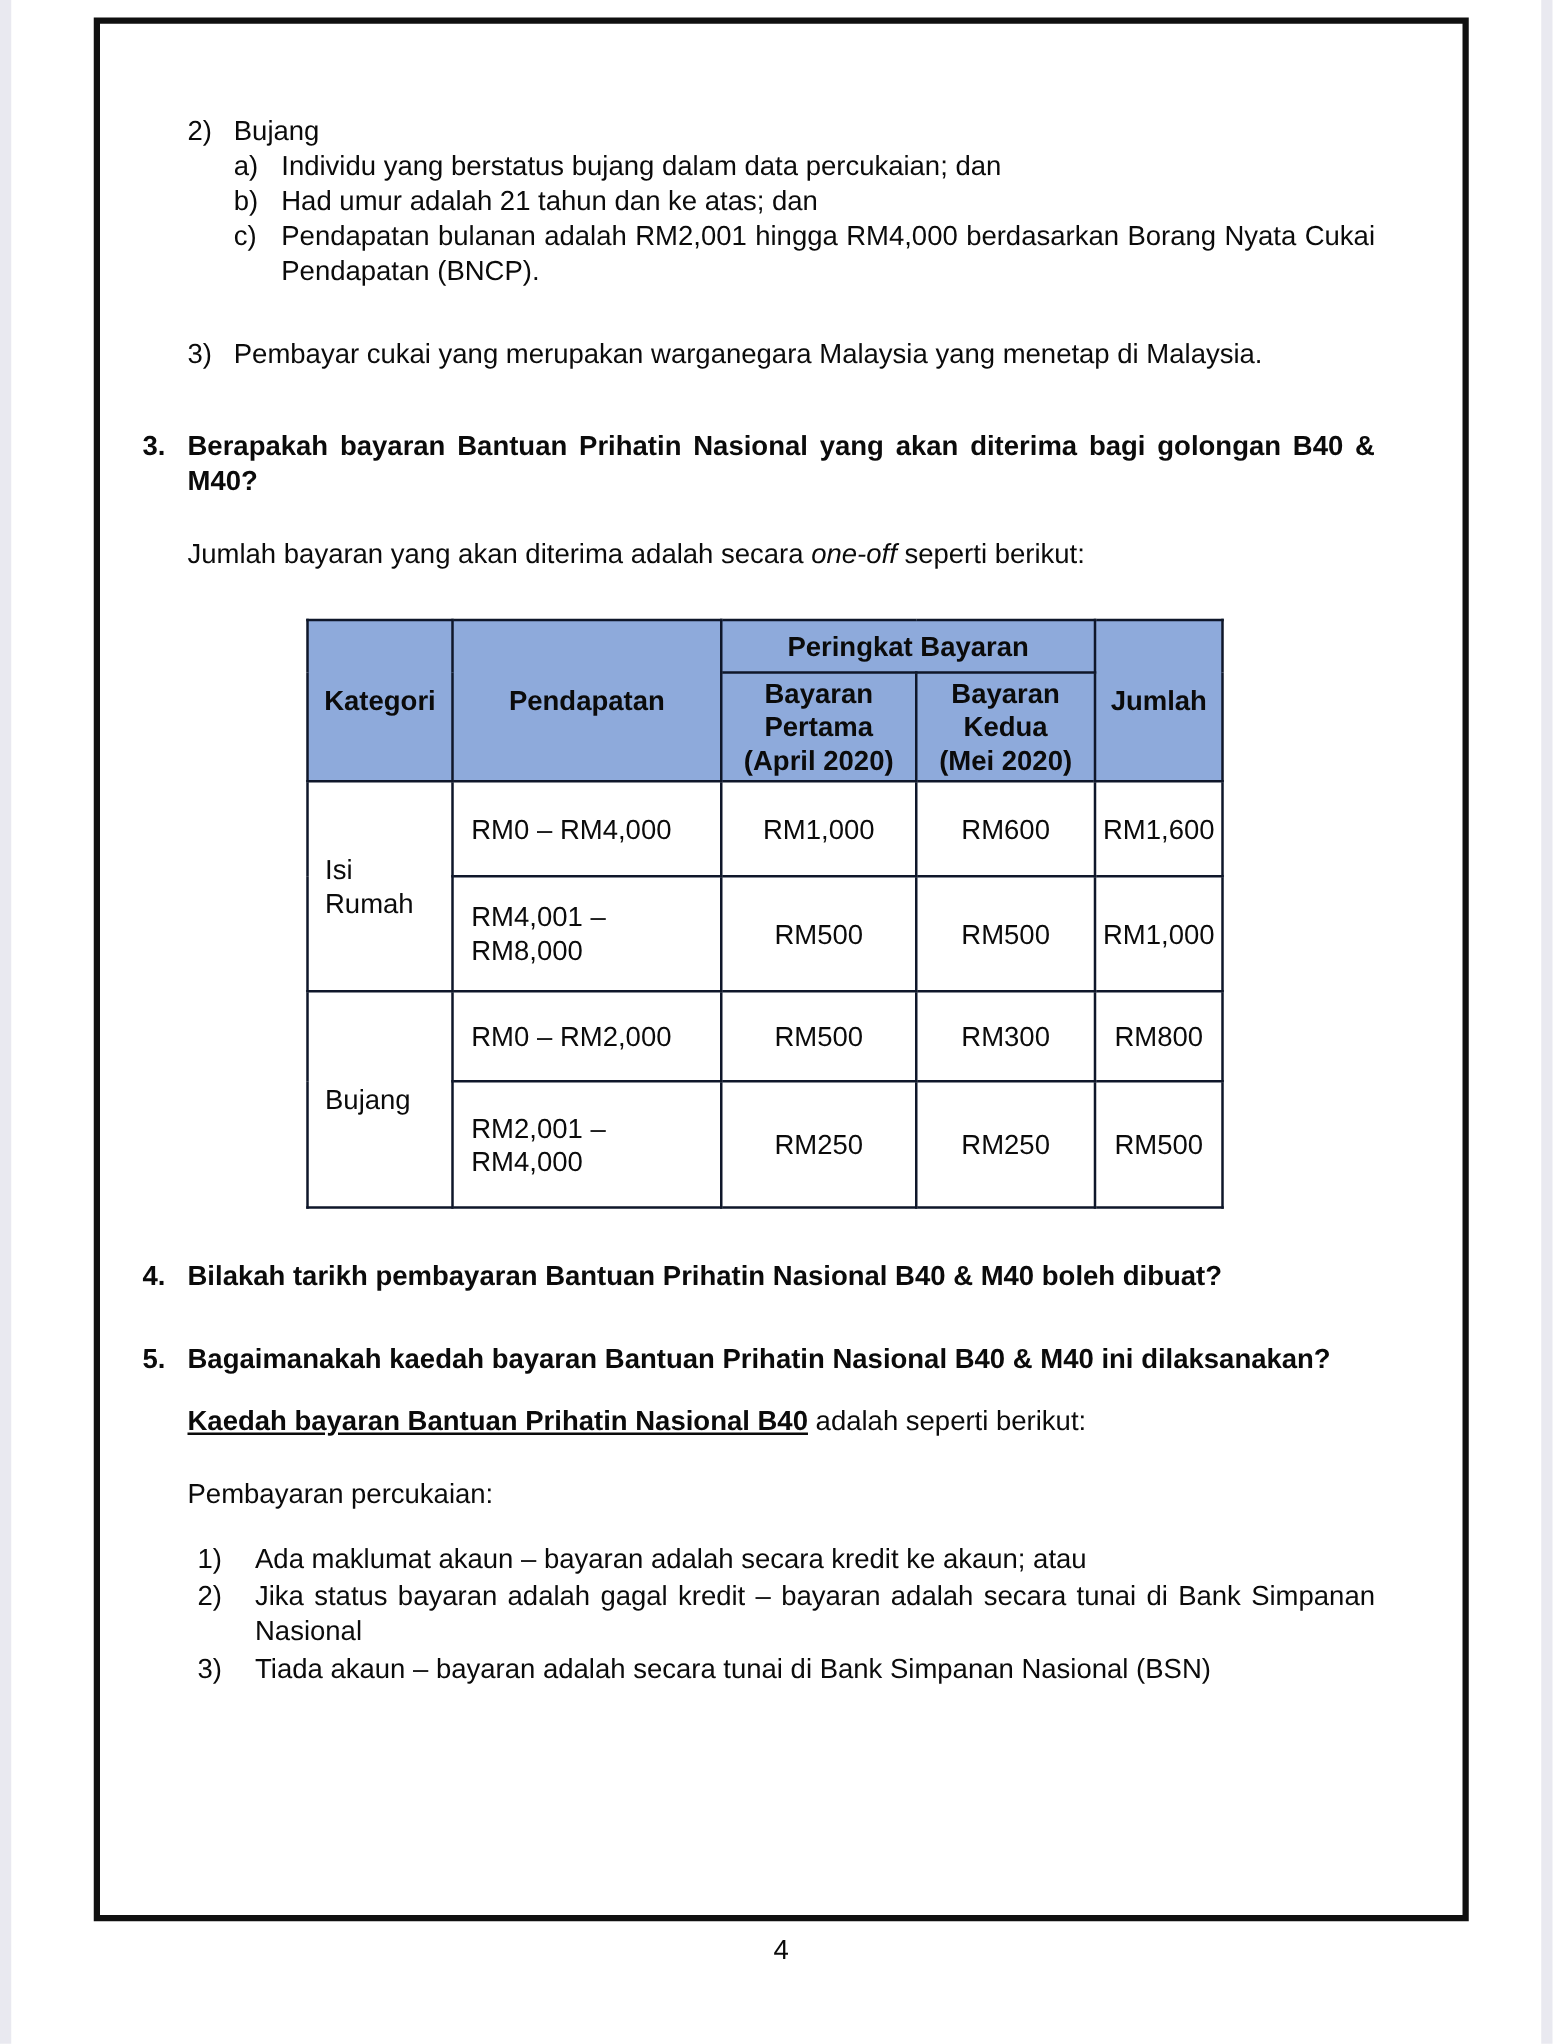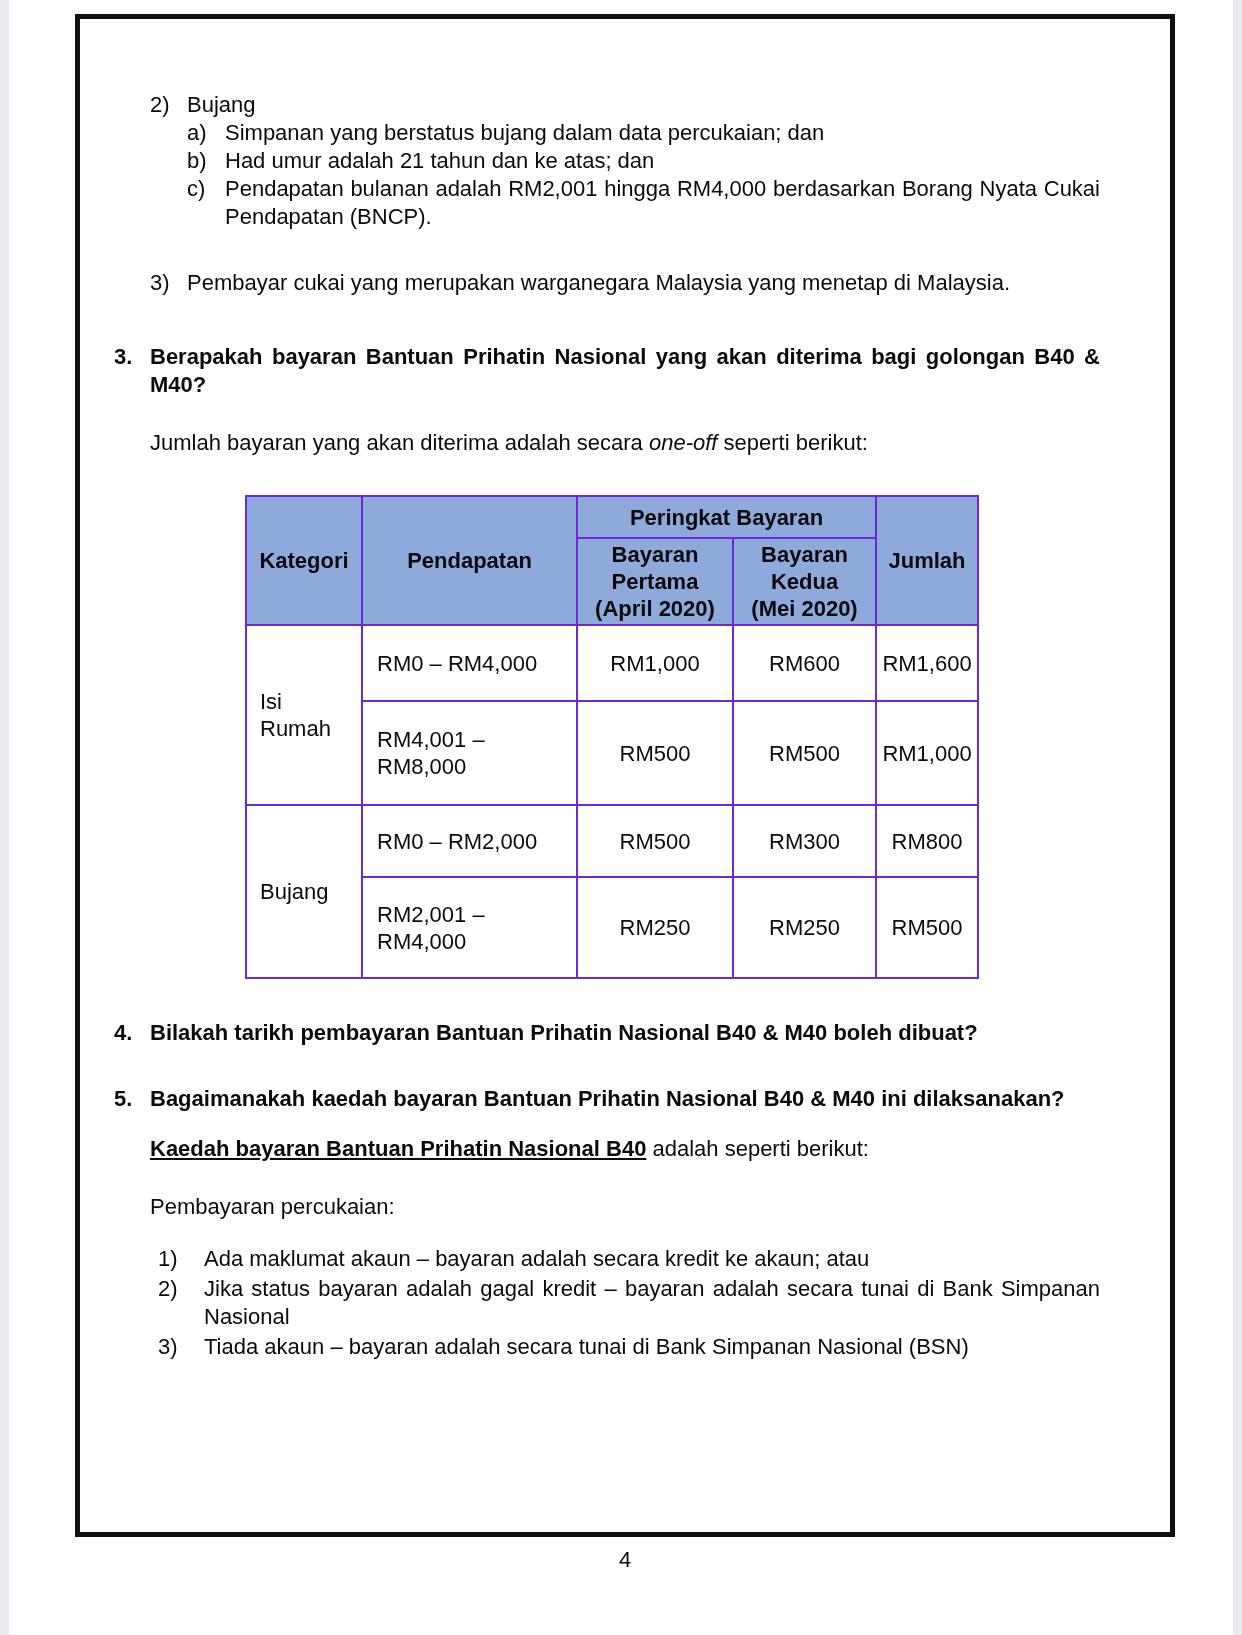--- a/index.html
+++ b/index.html
@@ -34,39 +34,39 @@
   .q-text{flex:1;}
   .para{margin-left:36px;margin-top:30px;}
   .para-q4{margin-left:36px;margin-top:32px;}
   .italic{font-style:italic;}
   
   table.bpn{
     border-collapse:collapse;margin-left:131px;margin-top:38px;
     table-layout:fixed;width:732px;
   }
   table.bpn th, table.bpn td{
-    border:2px solid #6d28d9;box-sizing:border-box;
+    border:2px solid #0f172a;box-sizing:border-box;
     font-size:22px;line-height:27px;
   }
   table.bpn th{
     background:var(--header-bg,#8EAADB);font-weight:bold;text-align:center;
     vertical-align:middle;padding:2px 2px;
   }
   th.peringkat{height:42px;}
   th.subhead{height:86px;white-space:pre-line;}
   td.cat{
     text-align:left;vertical-align:middle;padding-left:13px;padding-right:8px;
     white-space:pre-line;
   }
   td.income{
     text-align:left;vertical-align:middle;padding-left:14px;padding-right:8px;
     white-space:pre-line;
   }
   td.val{text-align:center;vertical-align:middle;}
-  tr.r1{height:76px;} tr.r2{height:104px;} tr.r3{height:72px;} tr.r4{height:101px;}
+  tr.r1{height:76px;} tr.r2{height:92px;} tr.r3{height:72px;} tr.r4{height:101px;}
   
   .kaedah-line{margin-left:36px;margin-top:22px;}
   .kaedah-bold{font-weight:bold;text-decoration:underline;}
   .pembayaran-line{margin-left:36px;margin-top:30px;}
   .blist{margin-top:24px;}
   .blist-item{display:flex;margin-left:44px;margin-top:2px;}
   .blist-item .marker{width:46px;}
   .blist-item .b-text{flex:1;}
   .page-number{
     position:absolute;left:75px;top:1546px;width:1100px;text-align:center;
@@ -80,21 +80,21 @@
 
 <div class="page-frame" style="border-color: rgb(16, 16, 16);">
 
   <div class="intro-item">
     <span class="marker">2)</span>
     <div class="item-body">
       <div>Bujang</div>
       <div class="sub-list">
         <div class="sub-item">
           <span class="marker">a)</span>
-          <div class="sub-text">Simpanan yang berstatus bujang dalam data percukaian; dan</div>
+          <div class="sub-text">Individu yang berstatus bujang dalam data percukaian; dan</div>
         </div>
         <div class="sub-item">
           <span class="marker">b)</span>
           <div class="sub-text">Had umur adalah 21 tahun dan ke atas; dan</div>
         </div>
         <div class="sub-item">
           <span class="marker">c)</span>
           <div class="sub-text justify">Pendapatan bulanan adalah RM2,001 hingga RM4,000 berdasarkan Borang Nyata Cukai Pendapatan (BNCP).</div>
         </div>
       </div>

